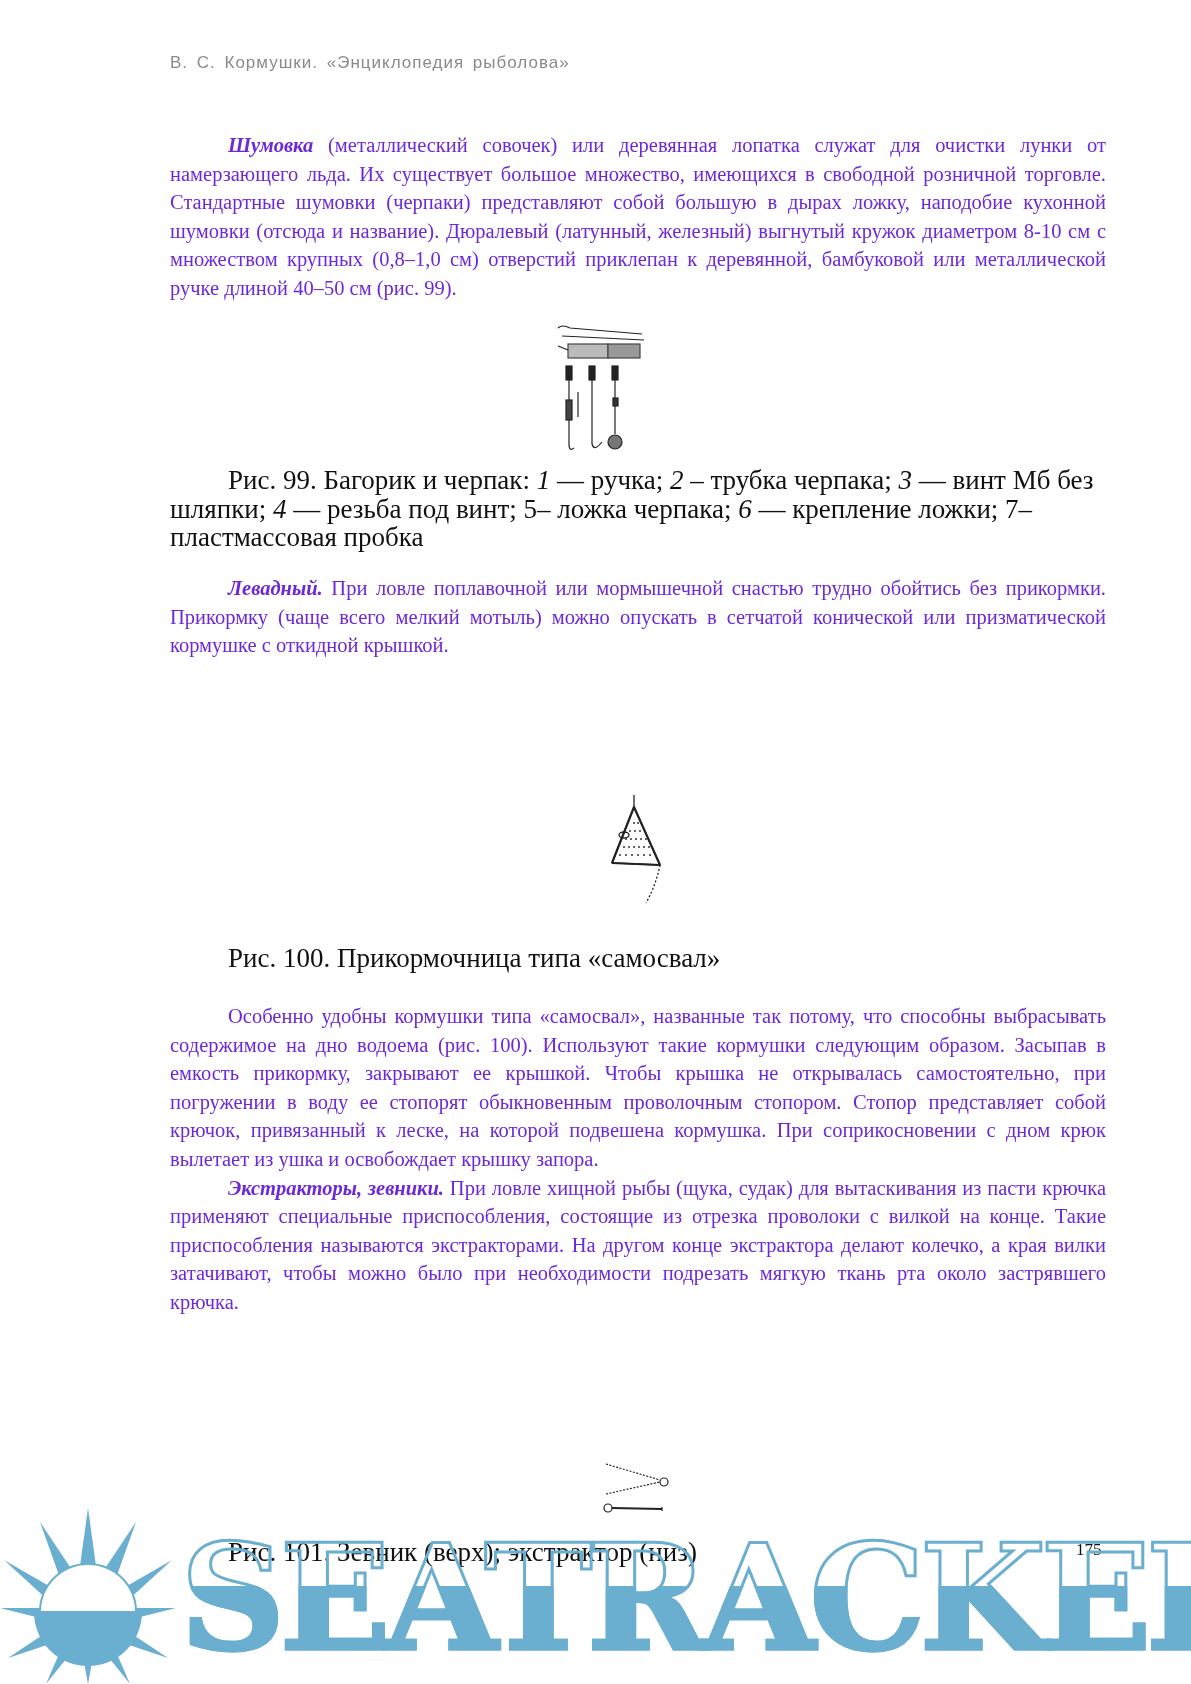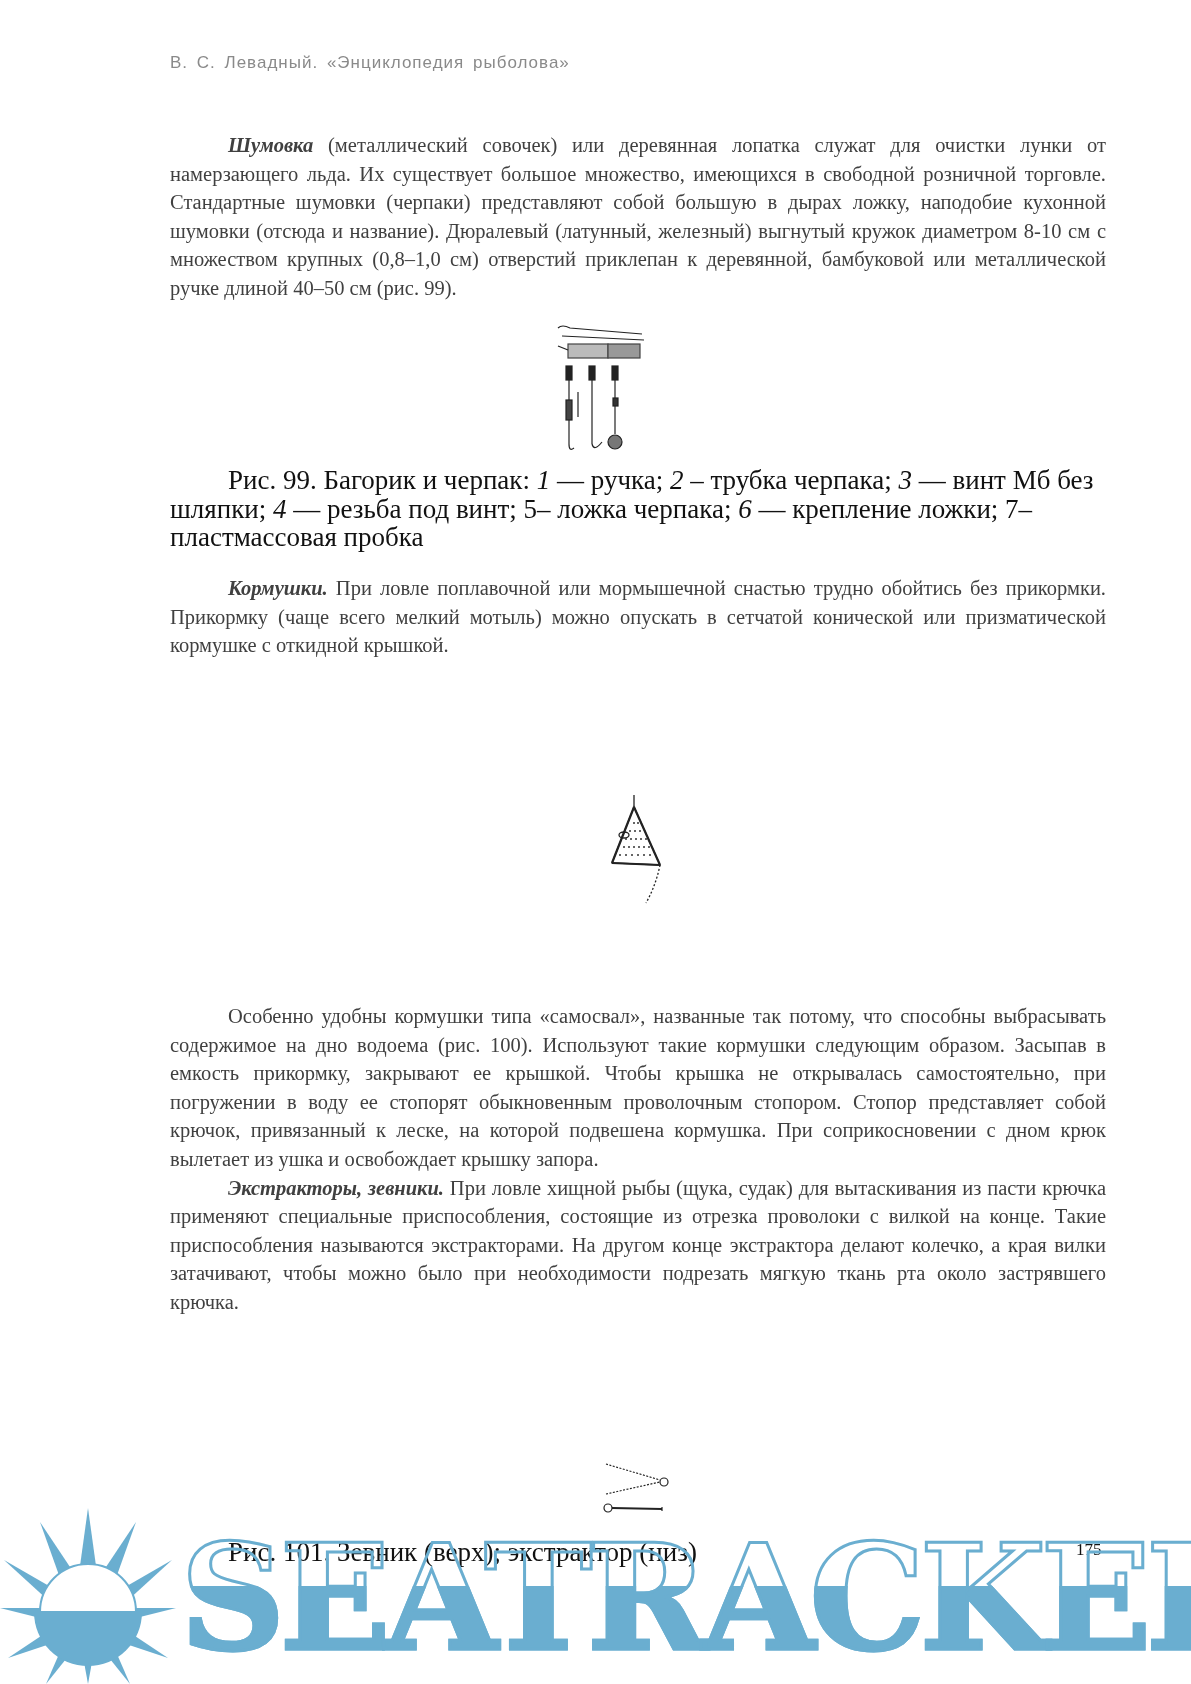--- a/index.html
+++ b/index.html
@@ -6,21 +6,21 @@
   body { width: 1191px; height: 1684px; position: relative; overflow: hidden; }
   .page { position: absolute; left: 0; top: 0; width: 1191px; height: 1684px; }
   .running-head {
     position: absolute; left: 170px; top: 53px;
     font-family: "Liberation Sans", "DejaVu Sans", sans-serif;
     font-size: 17px; color: #8a8a8a; letter-spacing: 1px; word-spacing: 3px;
   }
   .text {
     position: absolute; left: 170px; width: 936px;
     font-family: "Liberation Serif", "DejaVu Serif", serif;
-    font-size: 20.5px; line-height: 28.6px; color: #404040;
+    font-size: 20.5px; line-height: 28.6px; color: #6d28d9;
     text-align: justify;
   }
   .text p { margin: 0; text-indent: 58px; }
   .text p .term { font-weight: bold; font-style: italic; }
   .caption {
     position: absolute; left: 170px; width: 936px;
     font-family: "Liberation Serif", "DejaVu Serif", serif;
     font-size: 27px; line-height: 28.6px; color: #111;
     text-indent: 58px; text-align: left;
   }
@@ -40,21 +40,21 @@
     background: linear-gradient(to bottom, rgba(255,255,255,0) 0%, rgba(255,255,255,0) 42%, #6aaed0 42%, #6aaed0 100%);
     -webkit-background-clip: text; background-clip: text;
     line-height: 1;
   }
 </style>
 </head>
 <body>
 
 <div class="page">
 
-  <div class="running-head">В. С. Левадный. «Энциклопедия рыболова»</div>
+  <div class="running-head">В. С. Кормушки. «Энциклопедия рыболова»</div>
 
   <div class="text" style="top:131px;">
     <p><span class="term">Шумовка</span><span> (металлический совочек) или деревянная лопатка служат для очистки лунки от намерзающего льда. Их существует большое множество, имеющихся в свободной розничной торговле. Стандартные шумовки (черпаки) представляют собой большую в дырах ложку, наподобие кухонной шумовки (отсюда и название). Дюралевый (латунный, железный) выгнутый кружок диаметром 8-10 см с множеством крупных (0,8–1,0 см) отверстий приклепан к деревянной, бамбуковой или металлической ручке длиной 40–50 см (рис. 99).</span></p>
   </div>
 
   <svg class="figure" style="left:552px; top:322px;" width="96" height="132" viewBox="0 0 96 132">
     <g stroke="#222" fill="none" stroke-width="1.2">
       <path d="M6 6 Q10 2 18 6 L90 12"></path>
       <path d="M10 14 L92 18"></path>
       <rect x="16" y="22" width="40" height="14" fill="#bbb" stroke="#444"></rect>
@@ -73,21 +73,21 @@
       <rect x="61" y="76" width="5" height="8" fill="#333"></rect>
       <circle cx="63" cy="120" r="7" fill="#777"></circle>
     </g>
   </svg>
 
   <div class="caption" style="top:466px; text-indent:58px;">
     <span>Рис. 99. Багорик и черпак: </span><i>1</i><span> — </span><span>ручка; </span><i>2</i><span> – </span><span>трубка черпака; </span><i>3</i><span> — </span><span>винт Мб без шляпки; </span><i>4</i><span> — </span><span>резьба под винт; </span><span>5</span><span>– </span><span>ложка черпака; </span><i>6</i><span> — </span><span>крепление ложки; </span><span>7</span><span>– </span><span>пластмассовая пробка</span>
   </div>
 
   <div class="text" style="top:574px;">
-    <p><span class="term">Кормушки.</span><span> При ловле поплавочной или мормышечной снастью трудно обойтись без прикормки. Прикормку (чаще всего мелкий мотыль) можно опускать в сетчатой конической или призматической кормушке с откидной крышкой.</span></p>
+    <p><span class="term">Левадный.</span><span> При ловле поплавочной или мормышечной снастью трудно обойтись без прикормки. Прикормку (чаще всего мелкий мотыль) можно опускать в сетчатой конической или призматической кормушке с откидной крышкой.</span></p>
   </div>
 
   <svg class="figure" style="left:600px; top:795px;" width="80" height="120" viewBox="0 0 80 120">
     <g stroke="#222" fill="none" stroke-width="1.3">
       <path d="M34 0 L34 12"></path>
       <path d="M34 12 L12 68 L60 70 Z" fill="#fff"></path>
       <line x1="34" y1="12" x2="60" y2="70" stroke-width="2.2"></line>
       <line x1="34" y1="12" x2="12" y2="68" stroke-width="2.2"></line>
       <line x1="12" y1="68" x2="60" y2="70" stroke-width="2"></line>
       <ellipse cx="24" cy="40" rx="5" ry="3"></ellipse>
@@ -112,20 +112,21 @@
         <circle cx="49" cy="52" r="1"></circle>
       <circle cx="20" cy="60" r="1"></circle>
         <circle cx="26" cy="60" r="1"></circle>
         <circle cx="32" cy="60" r="1"></circle>
         <circle cx="38" cy="60" r="1"></circle>
         <circle cx="44" cy="60" r="1"></circle>
         <circle cx="50" cy="60" r="1"></circle>
     </g>
   </svg>
 
+  <div class="caption" style="top:944px;">Рис. 100. Прикормочница типа «самосвал»</div>
 
   <div class="text" style="top:1002px;">
     <p>Особенно удобны кормушки типа «самосвал», названные так потому, что способны выбрасывать содержимое на дно водоема (рис. 100). Используют такие кормушки следующим образом. Засыпав в емкость прикормку, закрывают ее крышкой. Чтобы крышка не открывалась самостоятельно, при погружении в воду ее стопорят обыкновенным проволочным стопором. Стопор представляет собой крючок, привязанный к леске, на которой подвешена кормушка. При соприкосновении с дном крюк вылетает из ушка и освобождает крышку запора.</p>
     <p><span class="term">Экстракторы, зевники.</span><span> При ловле хищной рыбы (щука, судак) для вытаскивания из пасти крючка применяют специальные приспособления, состоящие из отрезка проволоки с вилкой на конце. Такие приспособления называются экстракторами. На другом конце экстрактора делают колечко, а края вилки затачивают, чтобы можно было при необходимости подрезать мягкую ткань рта около застрявшего крючка.</span></p>
   </div>
 
   <svg class="figure" style="left:602px; top:1460px;" width="70" height="56" viewBox="0 0 70 56">
     <g stroke="#222" fill="none" stroke-width="1.2">
       <path d="M4 4 L58 20" stroke-dasharray="2 1.5"></path>
       <path d="M4 34 L58 22" stroke-dasharray="2 1.5"></path>

